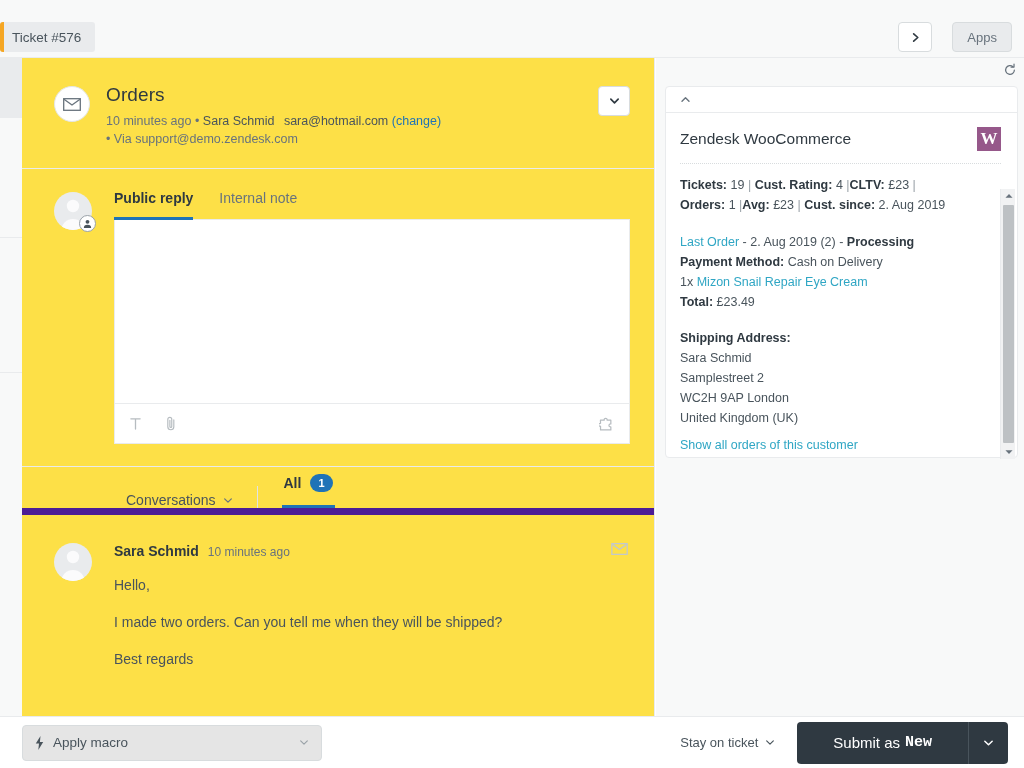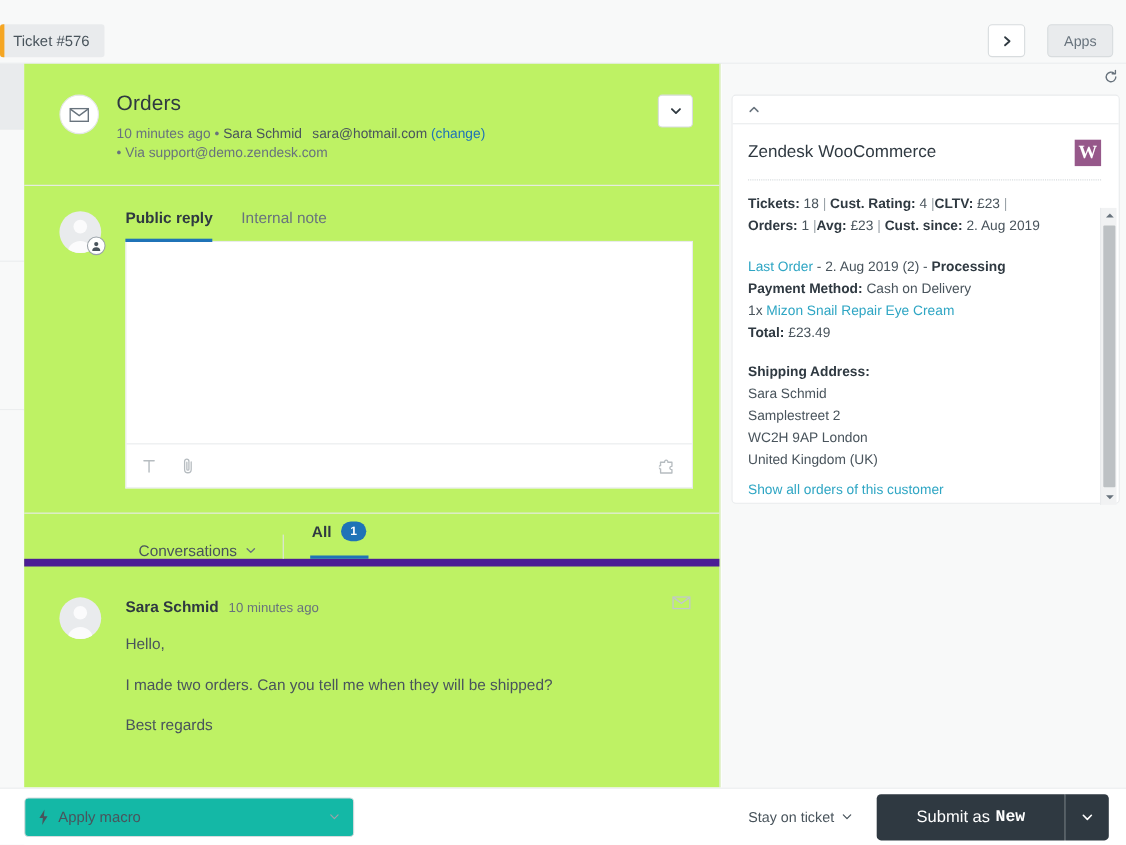--- a/index.html
+++ b/index.html
@@ -53,21 +53,21 @@
   .left-rail {
     position: absolute; left: 0; top: 58px; width: 22px; height: 710px;
     background: #f8f9f9; border-right: 1px solid #e9ebed;
   }
   .rail-seg { width: 22px; border-bottom: 1px solid #e9ebed; background: #f8f9f9; }
   .rail-seg.active { background: #e9ebed; }
 
   
   .main-pane {
     position: absolute; left: 22px; top: 58px; width: 633px; height: 658px;
-    background: #bef264;
+    background: #fde047;
     border-right: 1px solid #e9ebed;
   }
 
   .ticket-header {
     position: relative; padding: 26px 24px 20px 32px;
     border-bottom: 1px solid #e9ebed;
     display: flex; align-items: flex-start;
   }
   .avatar-circle {
     width: 36px; height: 36px; border-radius: 50%;
@@ -220,21 +220,21 @@
   }
 
   
   .bottom-bar {
     position: absolute; left: 0; top: 716px; width: 1024px; height: 52px;
     background: #fff; border-top: 1px solid #e9ebed;
     display: flex; align-items: center; padding: 0 16px 0 22px;
   }
   .macro-select {
     width: 300px; height: 36px;
-    border: 1px solid #d8dcde; border-radius: 4px; background: #14b8a6;
+    border: 1px solid #d8dcde; border-radius: 4px; background: #e5e5e5;
     display: flex; align-items: center; padding: 0 12px; cursor: pointer;
   }
   .macro-label { font-size: 13.5px; color: #49545c; margin-left: 9px; flex: 1; }
   .bottom-spacer { flex: 1; }
   .stay-ticket {
     display: flex; align-items: center; gap: 7px;
     font-size: 13px; color: #49545c; margin-right: 22px; cursor: pointer;
   }
   .submit-group { display: flex; height: 42px; }
   .submit-btn {
@@ -408,21 +408,21 @@
 
     <div class="app-inner">
       <div class="app-title-row">
         <span class="app-title">Zendesk WooCommerce</span>
         <span class="woo-logo">W</span>
       </div>
 
       <div class="app-stats">
         <div>
           <b>Tickets:</b>
-          <span>18</span>
+          <span>19</span>
           <span class="sep">|</span>
           <b>Cust. Rating:</b>
           <span>4</span>
           <span class="sep">|</span><b>CLTV:</b>
           <span>£23</span>
           <span class="sep">|</span>
         </div>
         <div>
           <b>Orders:</b>
           <span>1</span>

